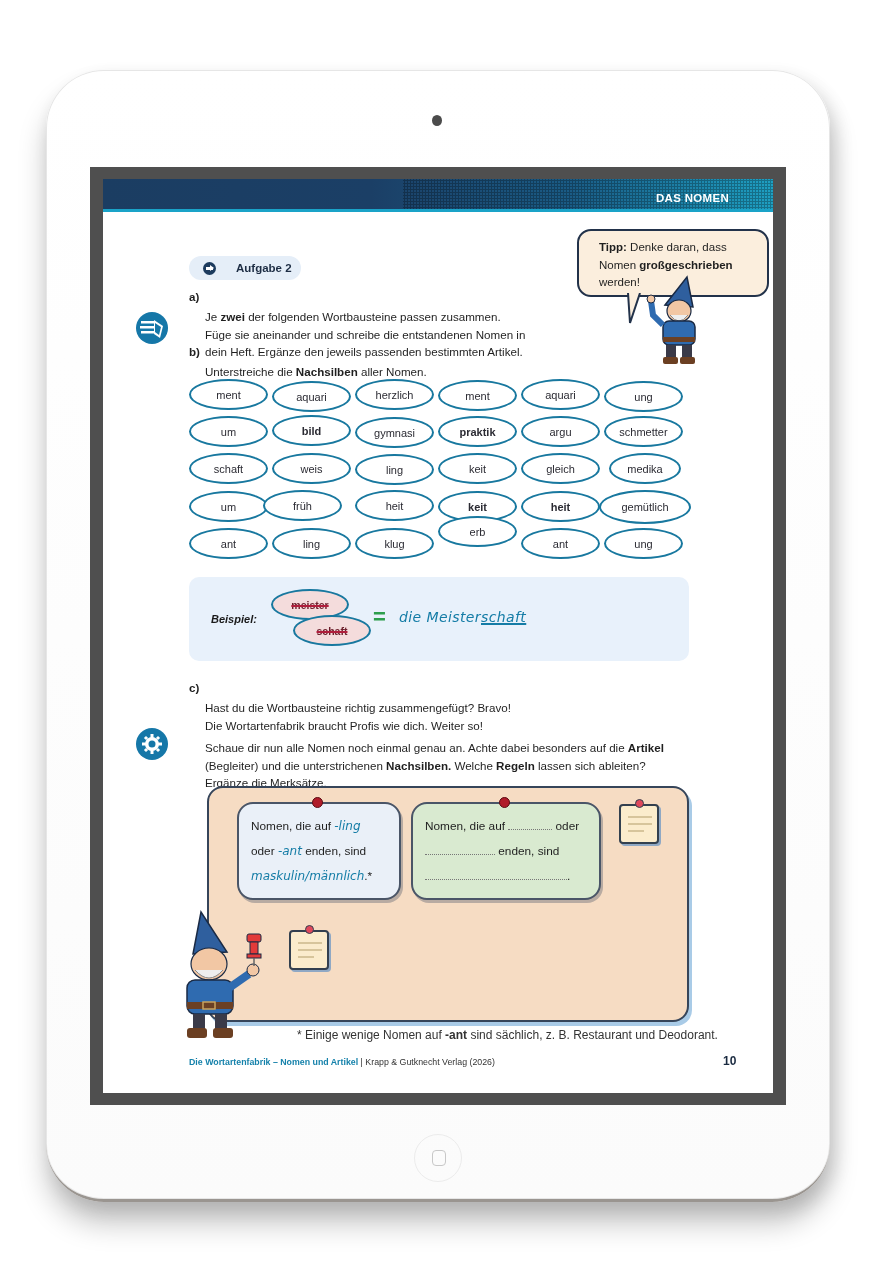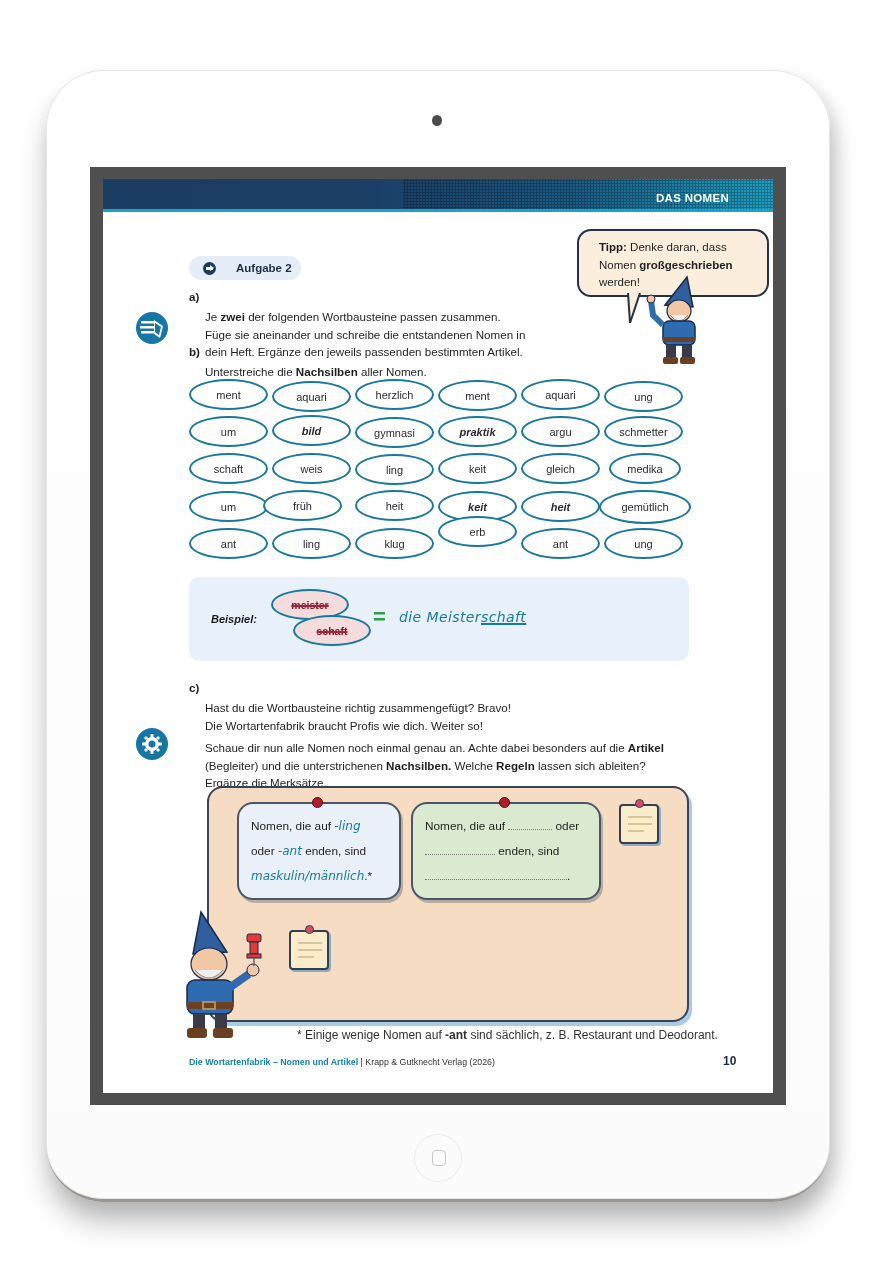--- a/index.html
+++ b/index.html
@@ -48,21 +48,21 @@
 
   .side-icon { position: absolute; width: 32px; height: 32px; border-radius: 50%; background: #1577a8; }
 
   
   .tip-bubble { position: absolute; left: 474px; top: 50px; width: 192px; height: 68px; background: #fbeedd; border: 2px solid #22324a; border-radius: 14px; padding: 8px 0 0 20px; font-size: 11.5px; line-height: 17.5px; color: #1f1f1f; }
   .tip-tail { position: absolute; left: 524px; top: 114px; width: 14px; height: 34px; }
 
   
   .word-grid { position: absolute; left: 86px; top: 200px; width: 500px; }
   .oval { position: absolute; width: 79px; height: 31px; border: 2px solid #18789f; border-radius: 50%; background: #fff; display: flex; align-items: center; justify-content: center; font-size: 11px; font-weight: normal; color: #2b2b33; }
-  .oval.it { font-style: italic; font-weight: bold; }
+  .oval.it { font-weight: bold; }
 
   
   .example-box { position: absolute; left: 86px; top: 398px; width: 500px; height: 84px; background: #e8f1fb; border-radius: 10px; }
   .example-label { position: absolute; left: 22px; top: 36px; font-size: 11px; font-style: italic; font-weight: bold; color: #1b1b1b; }
   .ex-oval { position: absolute; width: 78px; height: 31px; border: 2px solid #18789f; border-radius: 50%; background: #f4dcdc; display: flex; align-items: center; justify-content: center; font-size: 10.5px; font-weight: bold; color: #6c1f2c; text-decoration: line-through; text-decoration-color: #b01e3c; text-decoration-thickness: 2px; }
   .equals { position: absolute; left: 184px; top: 27px; font-size: 22px; font-weight: bold; color: #2d9e4c; }
   .result { position: absolute; left: 210px; top: 32px; font-size: 14px; font-style: italic; color: #147ca6; letter-spacing: 0.4px; font-family: "DejaVu Sans", sans-serif; }
   .result u { text-decoration-thickness: 1.5px; }
 
   

